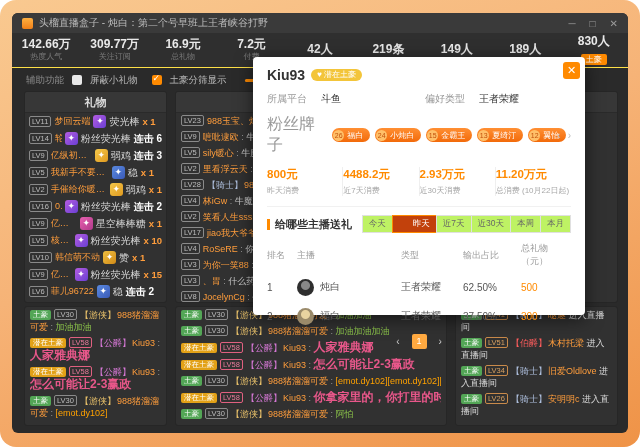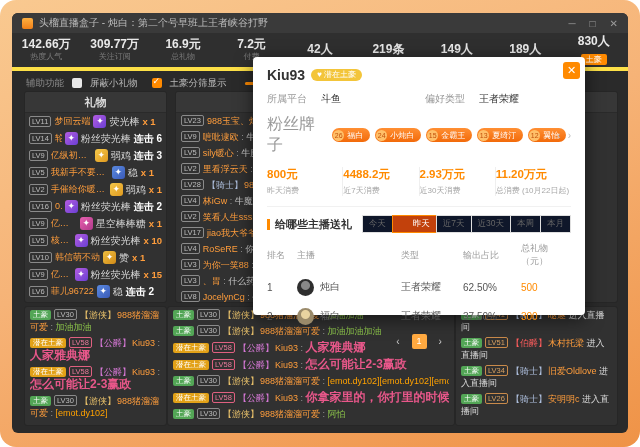--- a/index.html
+++ b/index.html
@@ -10,21 +10,21 @@
   .win{position:relative;width:616px;height:420px;background:#2a2a2a;border-radius:6px;overflow:hidden;}
 
   
   .titlebar{height:20px;background:#3a3a3a;display:flex;align-items:center;padding:0 10px;gap:6px;}
   .appicon{width:11px;height:11px;border-radius:2px;background:linear-gradient(180deg,#ffb040,#f07f18);flex:0 0 auto;}
   .title{font-size:10px;color:#bdbdbd;white-space:nowrap;overflow:hidden;}
   .wctrl{margin-left:auto;display:flex;gap:14px;color:#9a9a9a;font-size:10px;}
   .wctrl span{cursor:default;}
 
   
-  .statsbar{height:34px;background:#2f2f2f;border-bottom:4px solid #fde047;display:flex;align-items:center;}
+  .statsbar{height:34px;background:#2f2f2f;border-bottom:1px solid #fde047;display:flex;align-items:center;}
   .stat{flex:1;text-align:center;}
   .stat-v{font-size:12px;font-weight:bold;color:#e9e9e9;line-height:13px;}
   .stat-l{font-size:8px;color:#7a7a7a;line-height:10px;margin-top:1px;}
   .stat-chip{display:inline-block;font-size:8px;color:#fff;background:#ff8a00;border-radius:2px;padding:1px 5px;margin-top:1px;line-height:9px;}
 
   
   .ctrls{height:24px;display:flex;align-items:center;padding:0 14px;gap:8px;}
   .ctrl-label{font-size:9.5px;color:#8d8d8d;}
   .cb{width:10px;height:10px;border-radius:2px;background:#e8e8e8;display:inline-block;position:relative;flex:0 0 auto;}
   .cb.checked{background:#ff8a00;}
@@ -32,21 +32,21 @@
   .cb-label{font-size:9.5px;color:#b9b9b9;margin-right:6px;}
   .slider{position:relative;width:66px;height:10px;margin-left:4px;flex:0 0 auto;}
   .slider-track{position:absolute;left:0;top:4px;width:100%;height:3px;border-radius:2px;background:#555;}
   .slider-fill{position:absolute;left:0;top:4px;width:74%;height:3px;border-radius:2px;background:#ff8a00;}
   .slider-knob{position:absolute;left:68%;top:0;width:10px;height:10px;border-radius:50%;background:#f2f2f2;border:2px solid #ff8a00;box-sizing:border-box;}
   .ctrl-orange{font-size:9.5px;color:#ff9d3c;}
   .ctrl-red{font-size:9.5px;color:#e84a3a;}
 
   
   .top-panels{position:absolute;left:12px;top:78px;width:594px;height:212px;display:flex;gap:8px;}
-  .bottom-panels{position:absolute;left:12px;top:293px;width:594px;height:120px;display:flex;}
+  .bottom-panels{position:absolute;left:12px;top:293px;width:594px;height:120px;display:flex;gap:8px;}
   .panel{background:#313131;border:1px solid #262626;border-radius:3px;overflow:hidden;box-sizing:border-box;}
   .p-gift{width:143px;flex:0 0 auto;}
   .p-mid{flex:1;}
   .p-right{width:163px;flex:0 0 auto;}
   .p-head{height:20px;line-height:20px;text-align:center;font-size:11px;font-weight:bold;color:#dcdcdc;background:#373737;border-bottom:1px solid #2a2a2a;}
 
   .gift-row{display:flex;align-items:center;gap:3px;padding:2px 4px;height:13px;white-space:nowrap;overflow:hidden;}
   .b-lv{display:inline-block;border:1px solid #8a8a8a;color:#bdbdbd;border-radius:2px;font-size:7.5px;line-height:9px;padding:0 2px;flex:0 0 auto;}
   .lv-pink{border-color:#e06080;color:#e87a9a;}
   .lv-orange{border-color:#c98a4a;color:#d8a060;}
@@ -102,21 +102,21 @@
   .m-stats{display:flex;margin-top:11px;}
   .m-stat{flex:1;border-left:1px solid #efefef;}
   .m-stat:first-child{border-left:none;}
   .m-sv{color:#ff8a00;font-size:11.5px;font-weight:bold;}
   .m-sl{color:#a8a8a8;font-size:8px;margin-top:3px;}
   .m-div{border-top:1px solid #f1f1f1;margin:10px 0 8px;}
   .m-sectionrow{display:flex;align-items:center;}
   .m-bar{width:3px;height:11px;background:#ff8a00;margin-right:5px;}
   .m-sect{font-size:11px;font-weight:bold;color:#333;}
   .m-tabs{margin-left:auto;display:flex;}
-  .tab{font-size:8.5px;color:#666;border:1px solid #e0e0e0;background:#0f172a;padding:2px 6px;margin-left:-1px;cursor:pointer;}
+  .tab{font-size:8.5px;color:#666;border:1px solid #e0e0e0;background:#bef264;padding:2px 6px;margin-left:-1px;cursor:pointer;}
   .tab.active{background:#c2410c;border-color:#ff8a00;color:#fff;padding-left:20px;}
   .m-thead,.m-trow{display:flex;align-items:center;}
   .m-thead{margin-top:9px;font-size:9px;color:#9a9a9a;font-family:Liberation Serif, serif;}
   .m-trow{margin-top:9px;font-size:10px;color:#555;height:20px;}
   .c-rank{width:30px;}
   .c-anchor{flex:1;display:flex;align-items:center;gap:6px;}
   .c-type{width:62px;}
   .c-pct{width:58px;}
   .c-amt{width:50px;}
   .m-trow .c-amt{color:#ff8a00;}

